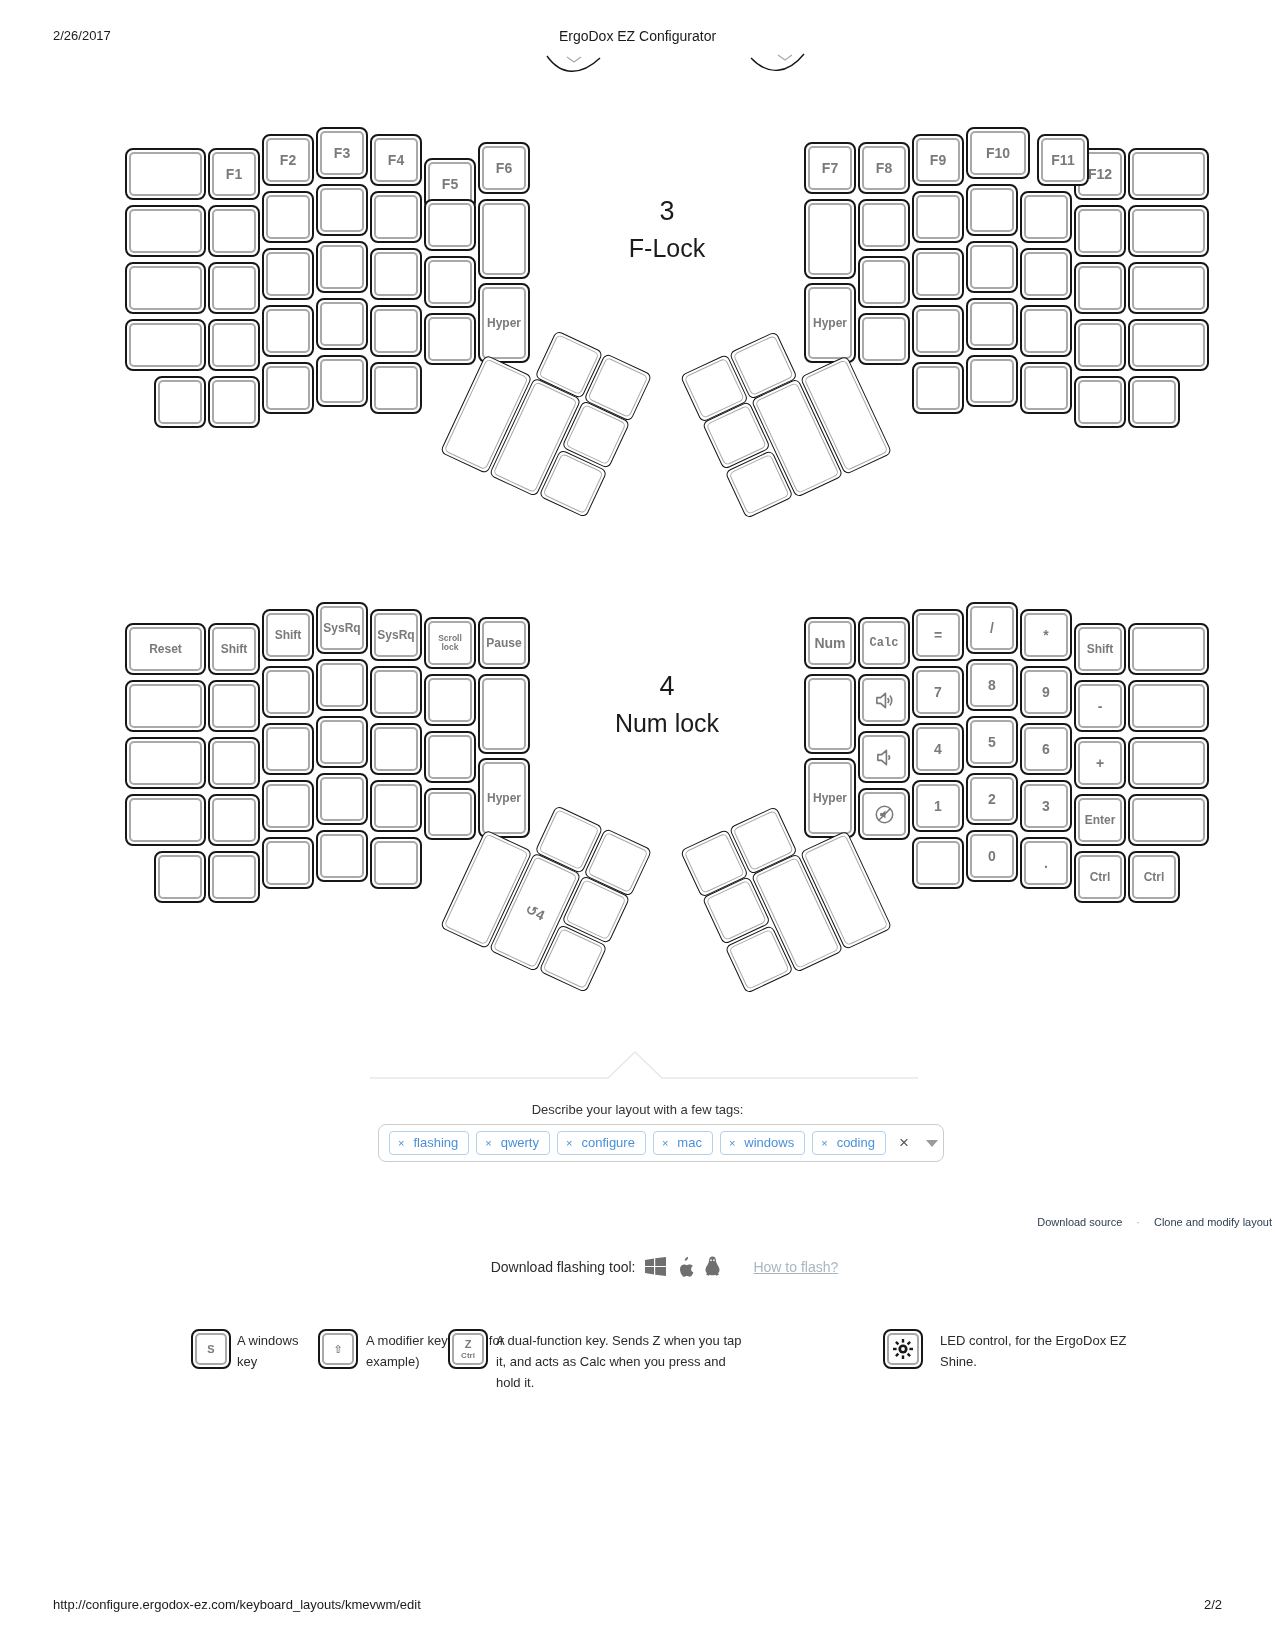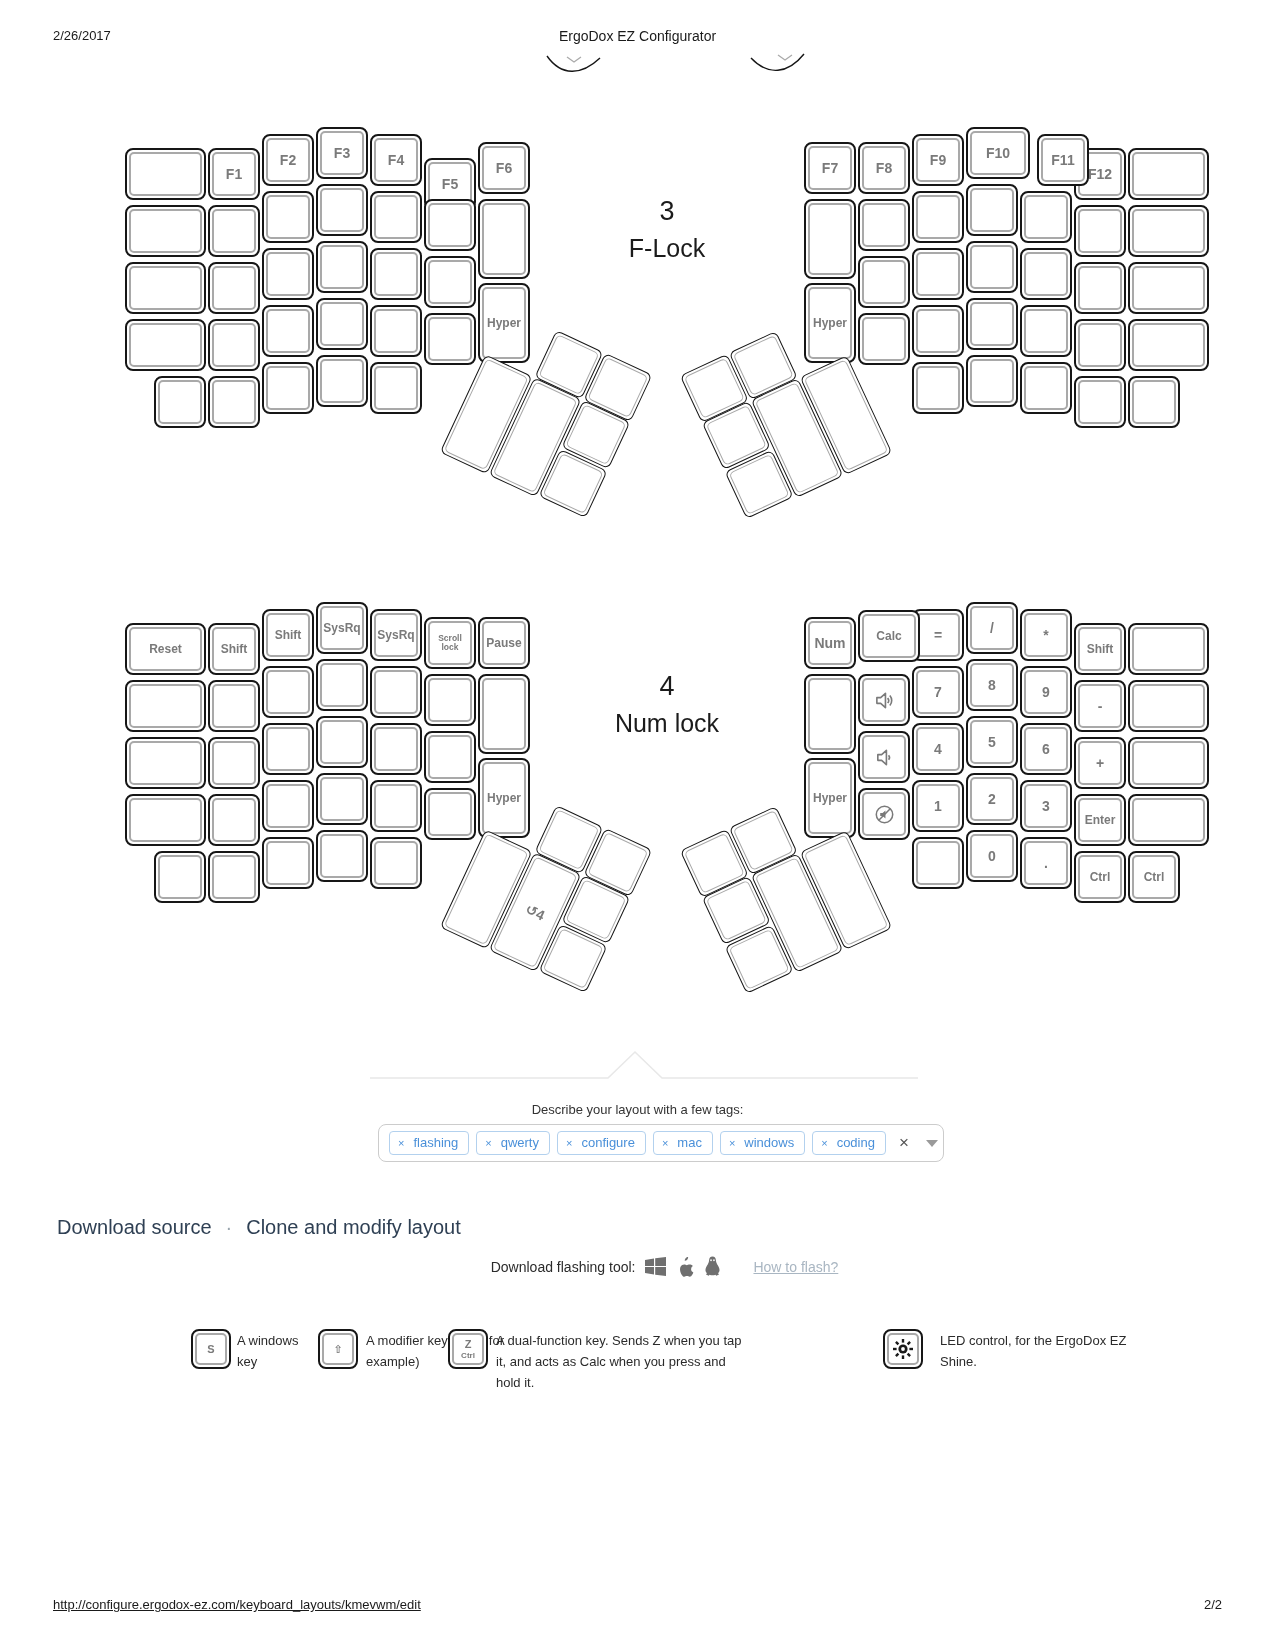--- a/index.html
+++ b/index.html
@@ -2,21 +2,21 @@
 <html><head>
 <meta charset="utf-8">
 <style>
   html,body{margin:0;padding:0;}
   body{width:1275px;height:1650px;position:relative;background:#fff;overflow:hidden;
        font-family:"Liberation Sans","DejaVu Sans",sans-serif;color:#1a1a1a;}
   .abs{position:absolute;}
   
   .hdr-date{left:53px;top:28px;font-size:13px;}
   .hdr-title{left:0;top:28px;width:1275px;text-align:center;font-size:14px;}
-  .ftr-url{left:53px;top:1597px;font-size:13px;text-decoration:underline;}
+  .ftr-url{left:53px;top:1597px;font-size:13px;}
   .ftr-page{right:53px;top:1597px;font-size:13px;}
   
   .half{position:absolute;width:405px;height:310px;}
   .thumb{position:absolute;width:162px;height:160px;transform-origin:50% 50%;}
   .key{position:absolute;background:#fff;border:2.5px solid #161616;border-radius:8px;box-sizing:border-box;}
   .key .cap{position:absolute;left:2px;right:2px;top:2px;bottom:2px;border:2px solid #a9a9a9;border-radius:5px;
             display:flex;flex-direction:column;align-items:center;justify-content:center;
             color:#7a7a7a;font-weight:bold;font-size:14px;line-height:1.05;text-align:center;overflow:hidden;}
   .thumb .key{border-width:1.5px;border-radius:6px;}
   .thumb .key .cap{border-width:1.5px;}
@@ -28,21 +28,21 @@
   
   .prompt{left:0;top:1102px;width:1275px;text-align:center;font-size:13px;color:#333;}
   .tagbox{left:378px;top:1124px;width:566px;height:38px;border:1px solid #ccc;border-radius:8px;
           display:flex;align-items:center;padding:0 10px;box-sizing:border-box;gap:7px;}
   .tag{display:flex;align-items:center;border:1px solid #b3d1ee;border-radius:4px;
        color:#4a90d9;font-size:13px;padding:3px 10px 4px 8px;background:#fff;}
   .tag .x{font-size:11px;margin-right:9px;}
   .tag-clear{color:#555;font-size:17px;margin-left:6px;cursor:default;}
   .tag-dd{width:0;height:0;border-left:6px solid transparent;border-right:6px solid transparent;
           border-top:7px solid #9a9a9a;margin-left:10px;}
-  .linkrow{left:57px;top:1216px;width:1215px;text-align:left;font-size:20px;}
+  .linkrow{left:57px;top:1216px;width:1215px;text-align:right;font-size:11px;}
   .linkrow a{color:#2f4054;text-decoration:none;}
   .dotsep{color:#9aa5ae;margin:0 14px;}
   .flashrow{left:57px;top:1256px;width:1215px;text-align:center;font-size:14px;color:#2b2b2b;
             display:flex;align-items:center;justify-content:center;gap:10px;}
   .flashrow .howto{color:#a9b6c2;margin-left:22px;}
   .flash-ico{display:inline-flex;vertical-align:middle;}
   
   .lg-key{position:absolute;width:40px;height:40px;background:#fff;border:2px solid #161616;border-radius:8px;box-sizing:border-box;}
   .lg-key .cap{position:absolute;left:2px;right:2px;top:2px;bottom:2px;border:2px solid #a9a9a9;border-radius:5px;
                display:flex;flex-direction:column;align-items:center;justify-content:center;color:#7a7a7a;font-weight:bold;}
@@ -457,21 +457,21 @@
       </div>
       <div class="key" style="left: 108px; top: 64px; width: 52px; height: 52px;">
         <div class="cap">7</div>
       </div>
       <div class="key" style="left: 108px; top: 121px; width: 52px; height: 52px;">
         <div class="cap">4</div>
       </div>
       <div class="key" style="left: 108px; top: 178px; width: 52px; height: 52px;">
         <div class="cap">1</div>
       </div>
-      <div class="key" style="left: 54px; top: 8px; width: 62px; height: 52px;">
+      <div class="key" style="left: 54px; top: 15px; width: 52px; height: 52px; font-family: Liberation Mono, monospace;">
         <div class="cap small">Calc</div>
       </div>
       <div class="key" style="left: 54px; top: 72px; width: 52px; height: 52px;">
         <div class="cap">
           <svg viewBox="0 0 22 22" width="21" height="21">
             <polygon points="3,8 7,8 12,3.5 12,18.5 7,14 3,14" fill="none" stroke="#7a7a7a" stroke-width="1.7" stroke-linejoin="round"></polygon>
             <path d="M14.3,8.3 a4.2,4.2 0 0 1 0,5.4" fill="none" stroke="#7a7a7a" stroke-width="1.7"></path>
             <path d="M16.6,5.7 a8.2,8.2 0 0 1 0,10.6" fill="none" stroke="#7a7a7a" stroke-width="1.7"></path>
           </svg>
         </div>

